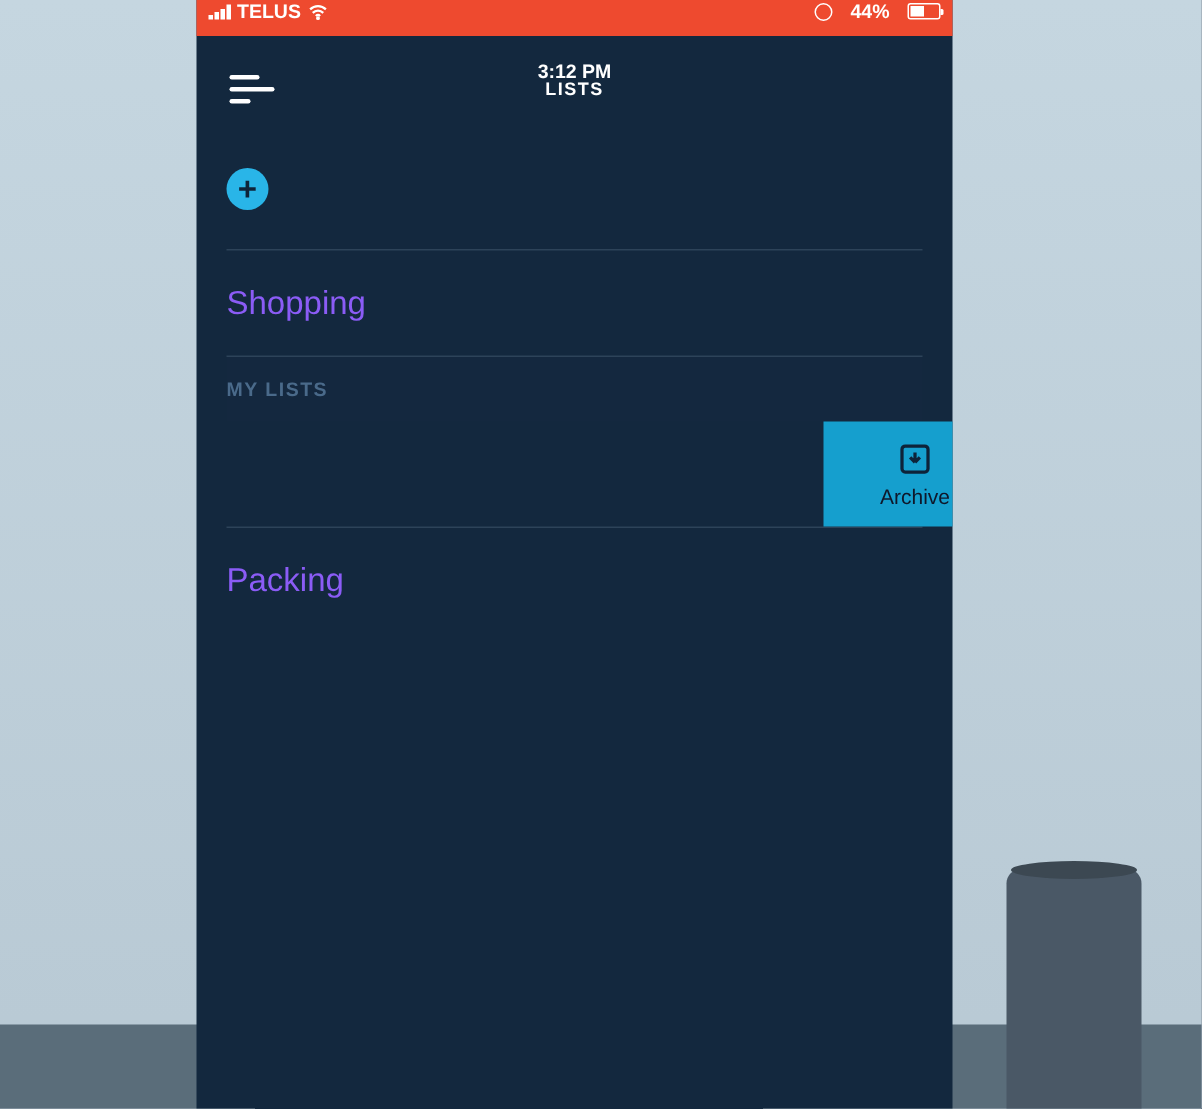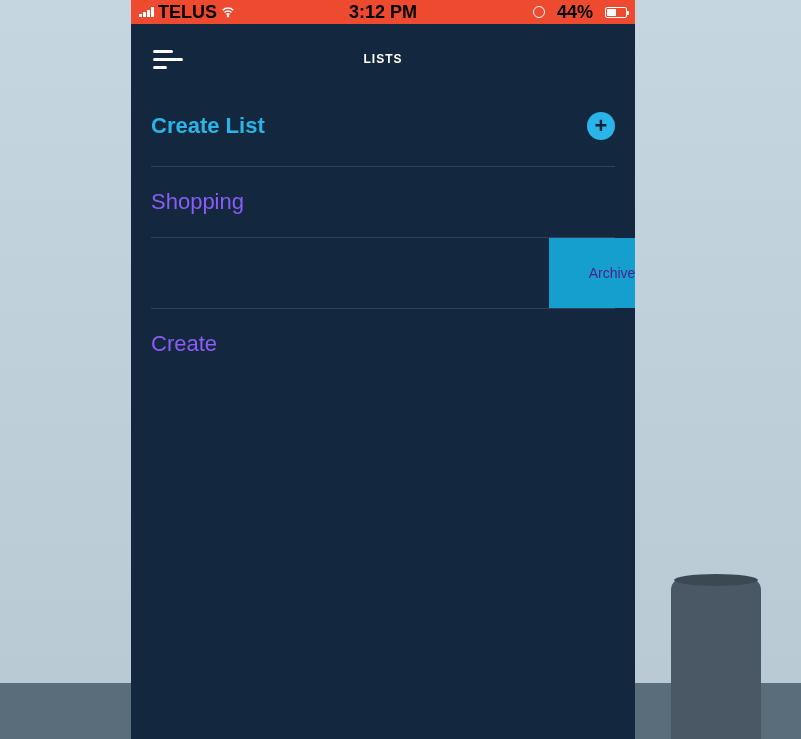--- a/index.html
+++ b/index.html
@@ -17,30 +17,30 @@
       top: 0;
       width: 504px;
       height: 739px;
       background: #13283e;
       display: flex;
       flex-direction: column;
     }
     .status-bar {
       height: 24px;
       background: #ee4a2f;
-      color: #000000;
-      font-size: 18px;
+      color: #ffffff;
+      font-size: 13px;
       font-weight: 600;
       display: flex;
-      align-items: center;
+      align-items: flex-start;
       padding: 0 8px;
       justify-content: space-between;
     }
     .status-left { display: flex; align-items: center; gap: 4px; }
-    .status-center { position: absolute; left: 50%; transform: translateX(-50%); }
+    .status-center { position: absolute; left: 50%; transform: translateX(-50%); margin-top: 40px; }
     .status-right { display: flex; align-items: center; gap: 12px; }
     .signal-bars { display: inline-flex; align-items: flex-end; gap: 1px; height: 10px; }
     .signal-bars span { width: 3px; background: #fff; display: inline-block; }
     .signal-bars span:nth-child(1){height:3px} .signal-bars span:nth-child(2){height:5px}
     .signal-bars span:nth-child(3){height:7px} .signal-bars span:nth-child(4){height:10px}
     .wifi-icon { width: 14px; height: 14px; }
     .battery { width: 22px; height: 11px; border: 1px solid #fff; border-radius: 2px; position: relative; }
     .battery::after { content:""; position:absolute; right:-3px; top:3px; width:2px; height:4px; background:#fff; border-radius:0 1px 1px 0; }
     .battery-fill { position:absolute; left:1px; top:1px; bottom:1px; width:44%; background:#fff; }
     .alarm-icon { width:12px; height:12px; border:1.4px solid #fff; border-radius:50%; position:relative; }
@@ -71,21 +71,21 @@
     }
     .create-label { color:#29b5e8; font-size:22px; font-weight:600; }
     .plus-btn { width:28px; height:28px; background:#29b5e8; border-radius:50%; display:flex; align-items:center; justify-content:center; color:#0e2339; font-size:22px; font-weight:700; cursor:pointer; }
 
     .divider { height:1px; background:#2d4359; }
     .list-row { padding:22px 0; color:#8b5cf6; font-size:22px; font-weight:500; cursor:pointer; }
     .section-header { color:#4a6a8a; font-size:13px; font-weight:700; letter-spacing:1px; padding:14px 0; background:#14283f; }
 
     .swipe-row-wrap { position:relative; height:70px; margin:0 -20px; }
     .swipe-actions { position:absolute; right:0; top:0; height:100%; display:flex; }
-    .action-btn { width:86px; display:flex; align-items:center; justify-content:center; gap:4px; cursor:pointer; color:#4c1d95; font-size:14px;padding-left:36px; }
+    .action-btn { width:86px; display:flex; flex-direction:column; align-items:center; justify-content:center; gap:4px; cursor:pointer; color:#0f172a; font-size:14px;padding-left:36px; }
     .action-archive { background:#159fce; }
     .action-edit { background:#2bc7f4; }
     .action-btn svg { width:26px; height:26px; }
 
     .echo { position:absolute; right:40px; bottom:0; width:90px; height:160px; background:#4a5866; border-radius:10px 10px 0 0; }
     .echo-top { position:absolute; top:-5px; left:3px; right:3px; height:12px; background:#3c4852; border-radius:50%; }
     .surface { position:absolute; left:0; right:0; bottom:0; height:56px; background:#5a6d7a; }
   </style>
 </head>
 <body>
@@ -127,39 +127,39 @@
     <div class="menu-btn">
         <div></div>
         <div></div>
         <div></div>
       </div>
     <div class="nav-title">LISTS</div>
   </div>
 
   <div class="content">
     <div class="create-row">
-      <span class="create-label">Create List</span>
       <span class="plus-btn">+</span>
     </div>
     <div class="divider"></div>
 
     <div class="list-row">Shopping</div>
     <div class="divider"></div>
 
 
+    <div class="section-header">MY LISTS</div>
 
     <div class="swipe-row-wrap">
       <div class="swipe-actions">
         <div class="action-btn action-archive">
           <svg viewBox="0 0 24 24" fill="none" stroke="#0e2339" stroke-width="2">
               <rect x="4" y="4" width="16" height="16" rx="2"></rect>
               <path d="M12 8v6m0 0l-3-3m3 3l3-3"></path>
             </svg>
           <span>Archive</span>
         </div>
       </div>
     </div>
     <div class="divider"></div>
 
-    <div class="list-row">Create</div>
+    <div class="list-row">Packing</div>
   </div>
 
 </div>
 
 </body></html>

